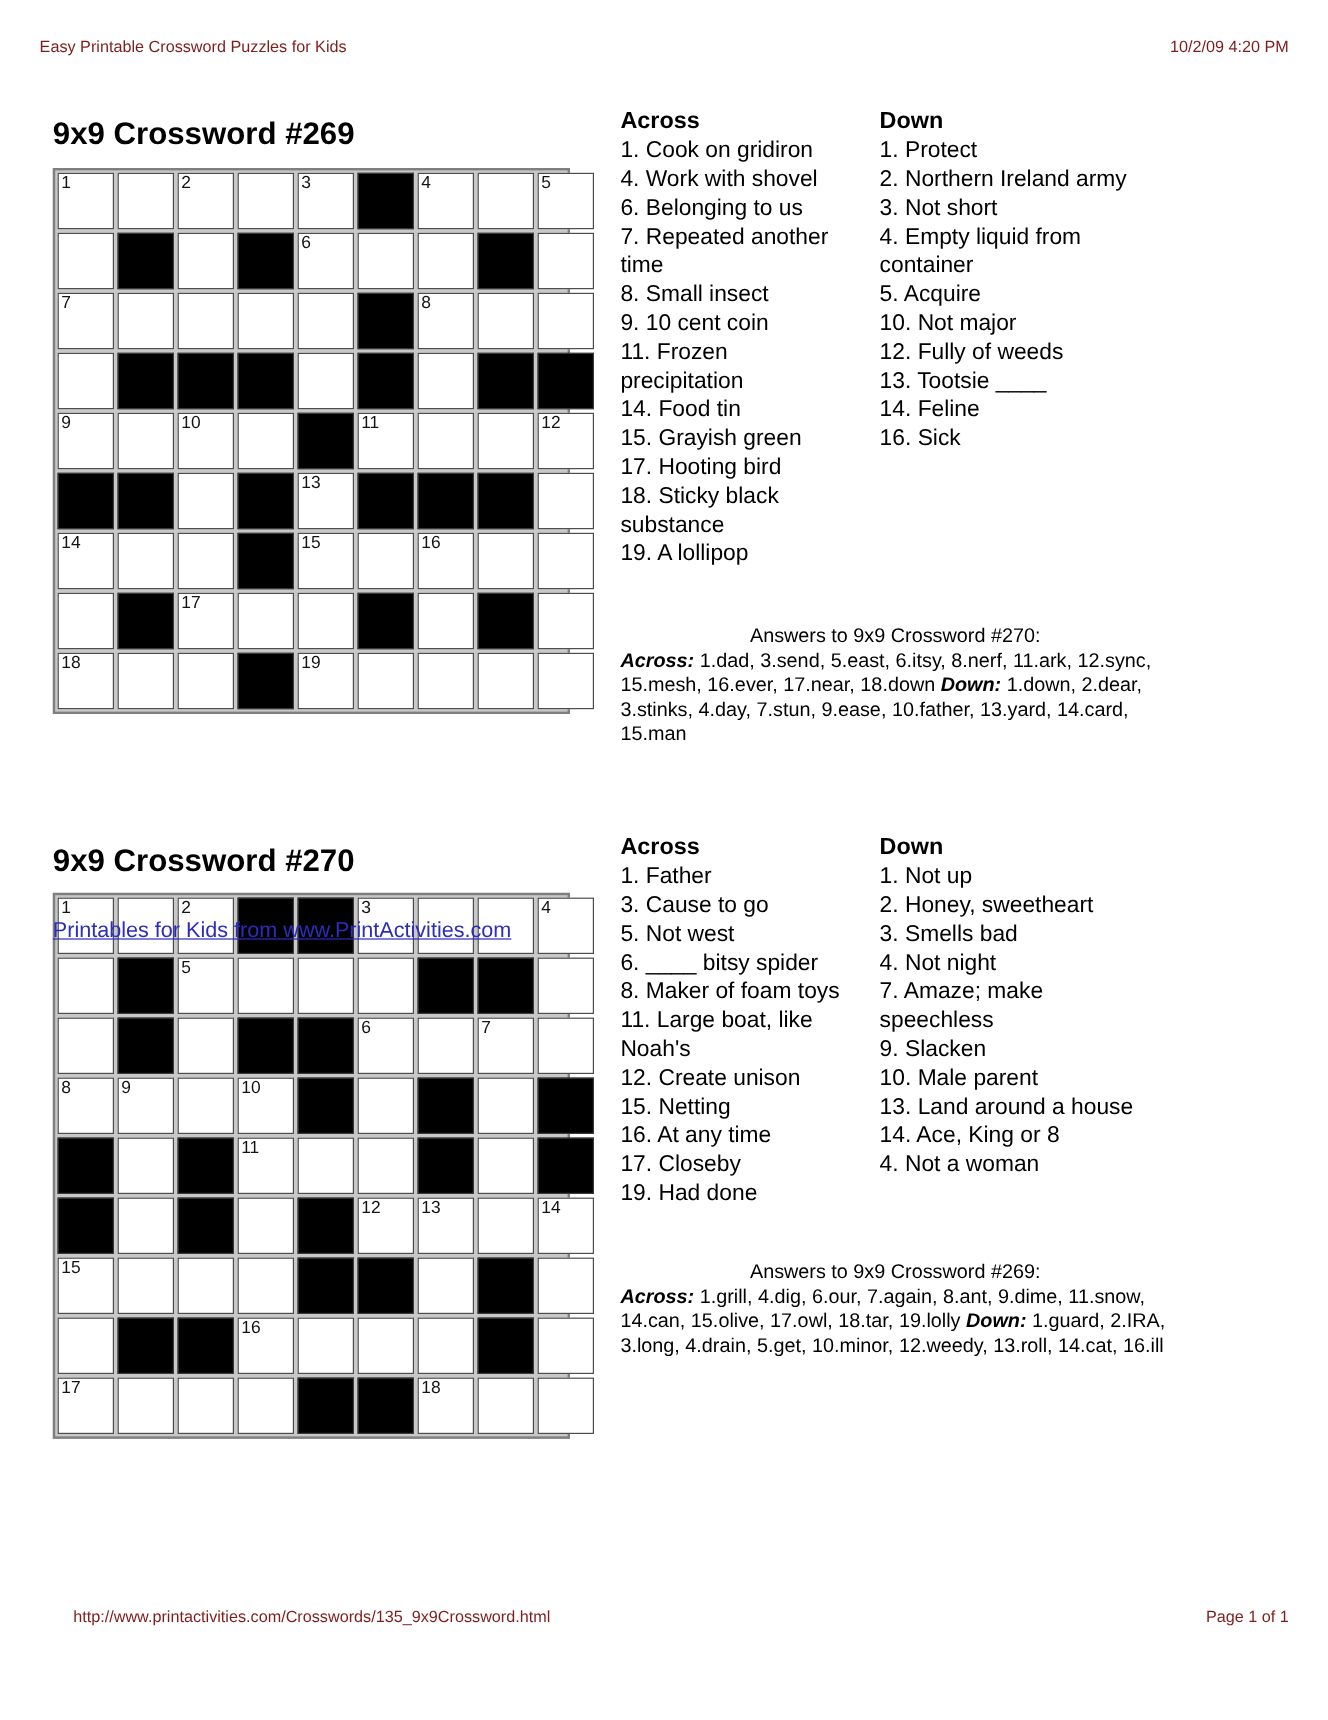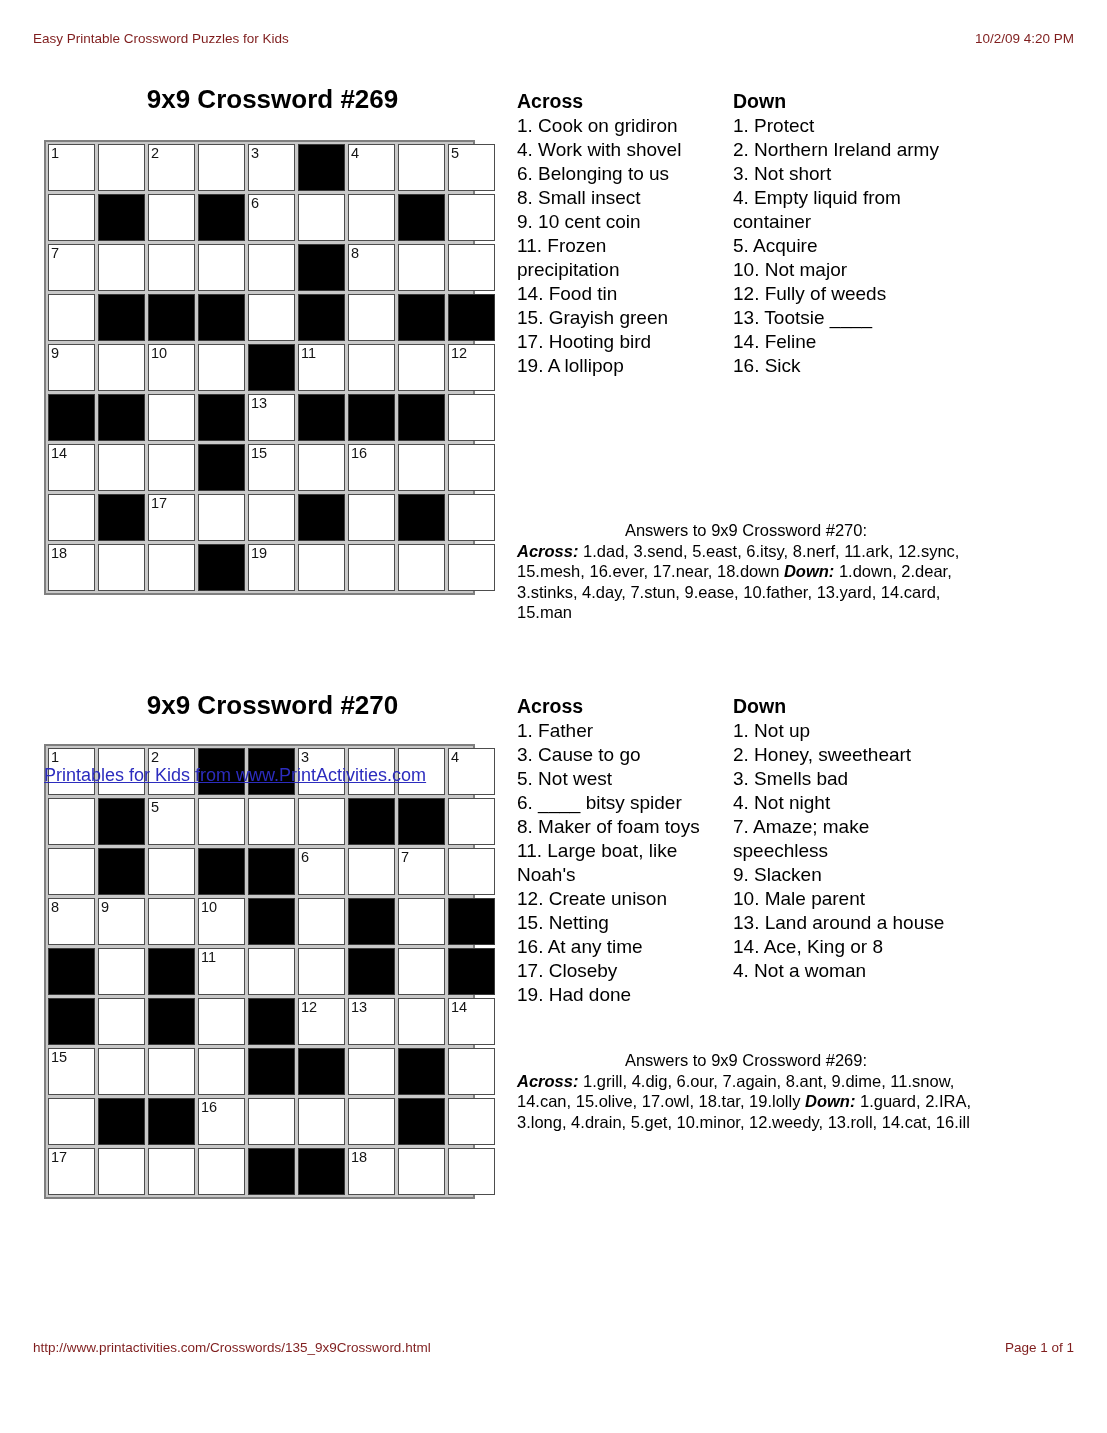--- a/index.html
+++ b/index.html
@@ -8,25 +8,25 @@
     background:#ffffff; color:#000;
     font-family:"Liberation Sans", sans-serif;
     overflow:hidden;
   }
   .hdr, .ftr {
     position:absolute; left:33px; right:33px;
     display:flex; justify-content:space-between;
     font-size:13.5px; color:#7f1d1d;
   }
   .hdr { top:31px; }
-  .ftr { top:1340px; }
+  .ftr { top:1340px;margin-left:28px; }
 
   .title {
-    position:absolute; left:44px; width:457px; text-align:center;
-    font-size:26px; font-weight:bold; white-space:nowrap;
+    position:absolute; left:44px; width:457px; 
+    font-size:26px; font-weight:bold; white-space:nowrap;margin-top:12px;
   }
   .title-0 { top:84px; }
   .title-1 { top:690px; }
 
   .grid {
     position:absolute; left:44px;
     border:2px solid #7f7f7f; background:#c8c8c8; padding:2px;
     display:grid; grid-template-columns:repeat(9,47px); grid-auto-rows:47px;
     gap:3px; width:423px;
   }
@@ -189,26 +189,28 @@
     <div class="cell"></div>
     <div class="cell"></div>
   </div>
 
 <div class="clues ac-0">
   <div class="clues-h">Across</div>
   <div>
       <div class="clue">1. Cook on gridiron</div>
       <div class="clue">4. Work with shovel</div>
       <div class="clue">6. Belonging to us</div>
+      <div class="clue">7. Repeated another time</div>
       <div class="clue">8. Small insect</div>
       <div class="clue">9. 10 cent coin</div>
       <div class="clue">11. Frozen precipitation</div>
       <div class="clue">14. Food tin</div>
       <div class="clue">15. Grayish green</div>
       <div class="clue">17. Hooting bird</div>
+      <div class="clue">18. Sticky black substance</div>
       <div class="clue">19. A lollipop</div>
     </div>
 </div>
 <div class="clues dn-0">
   <div class="clues-h">Down</div>
   <div>
       <div class="clue">1. Protect</div>
       <div class="clue">2. Northern Ireland army</div>
       <div class="clue">3. Not short</div>
       <div class="clue">4. Empty liquid from container</div>

